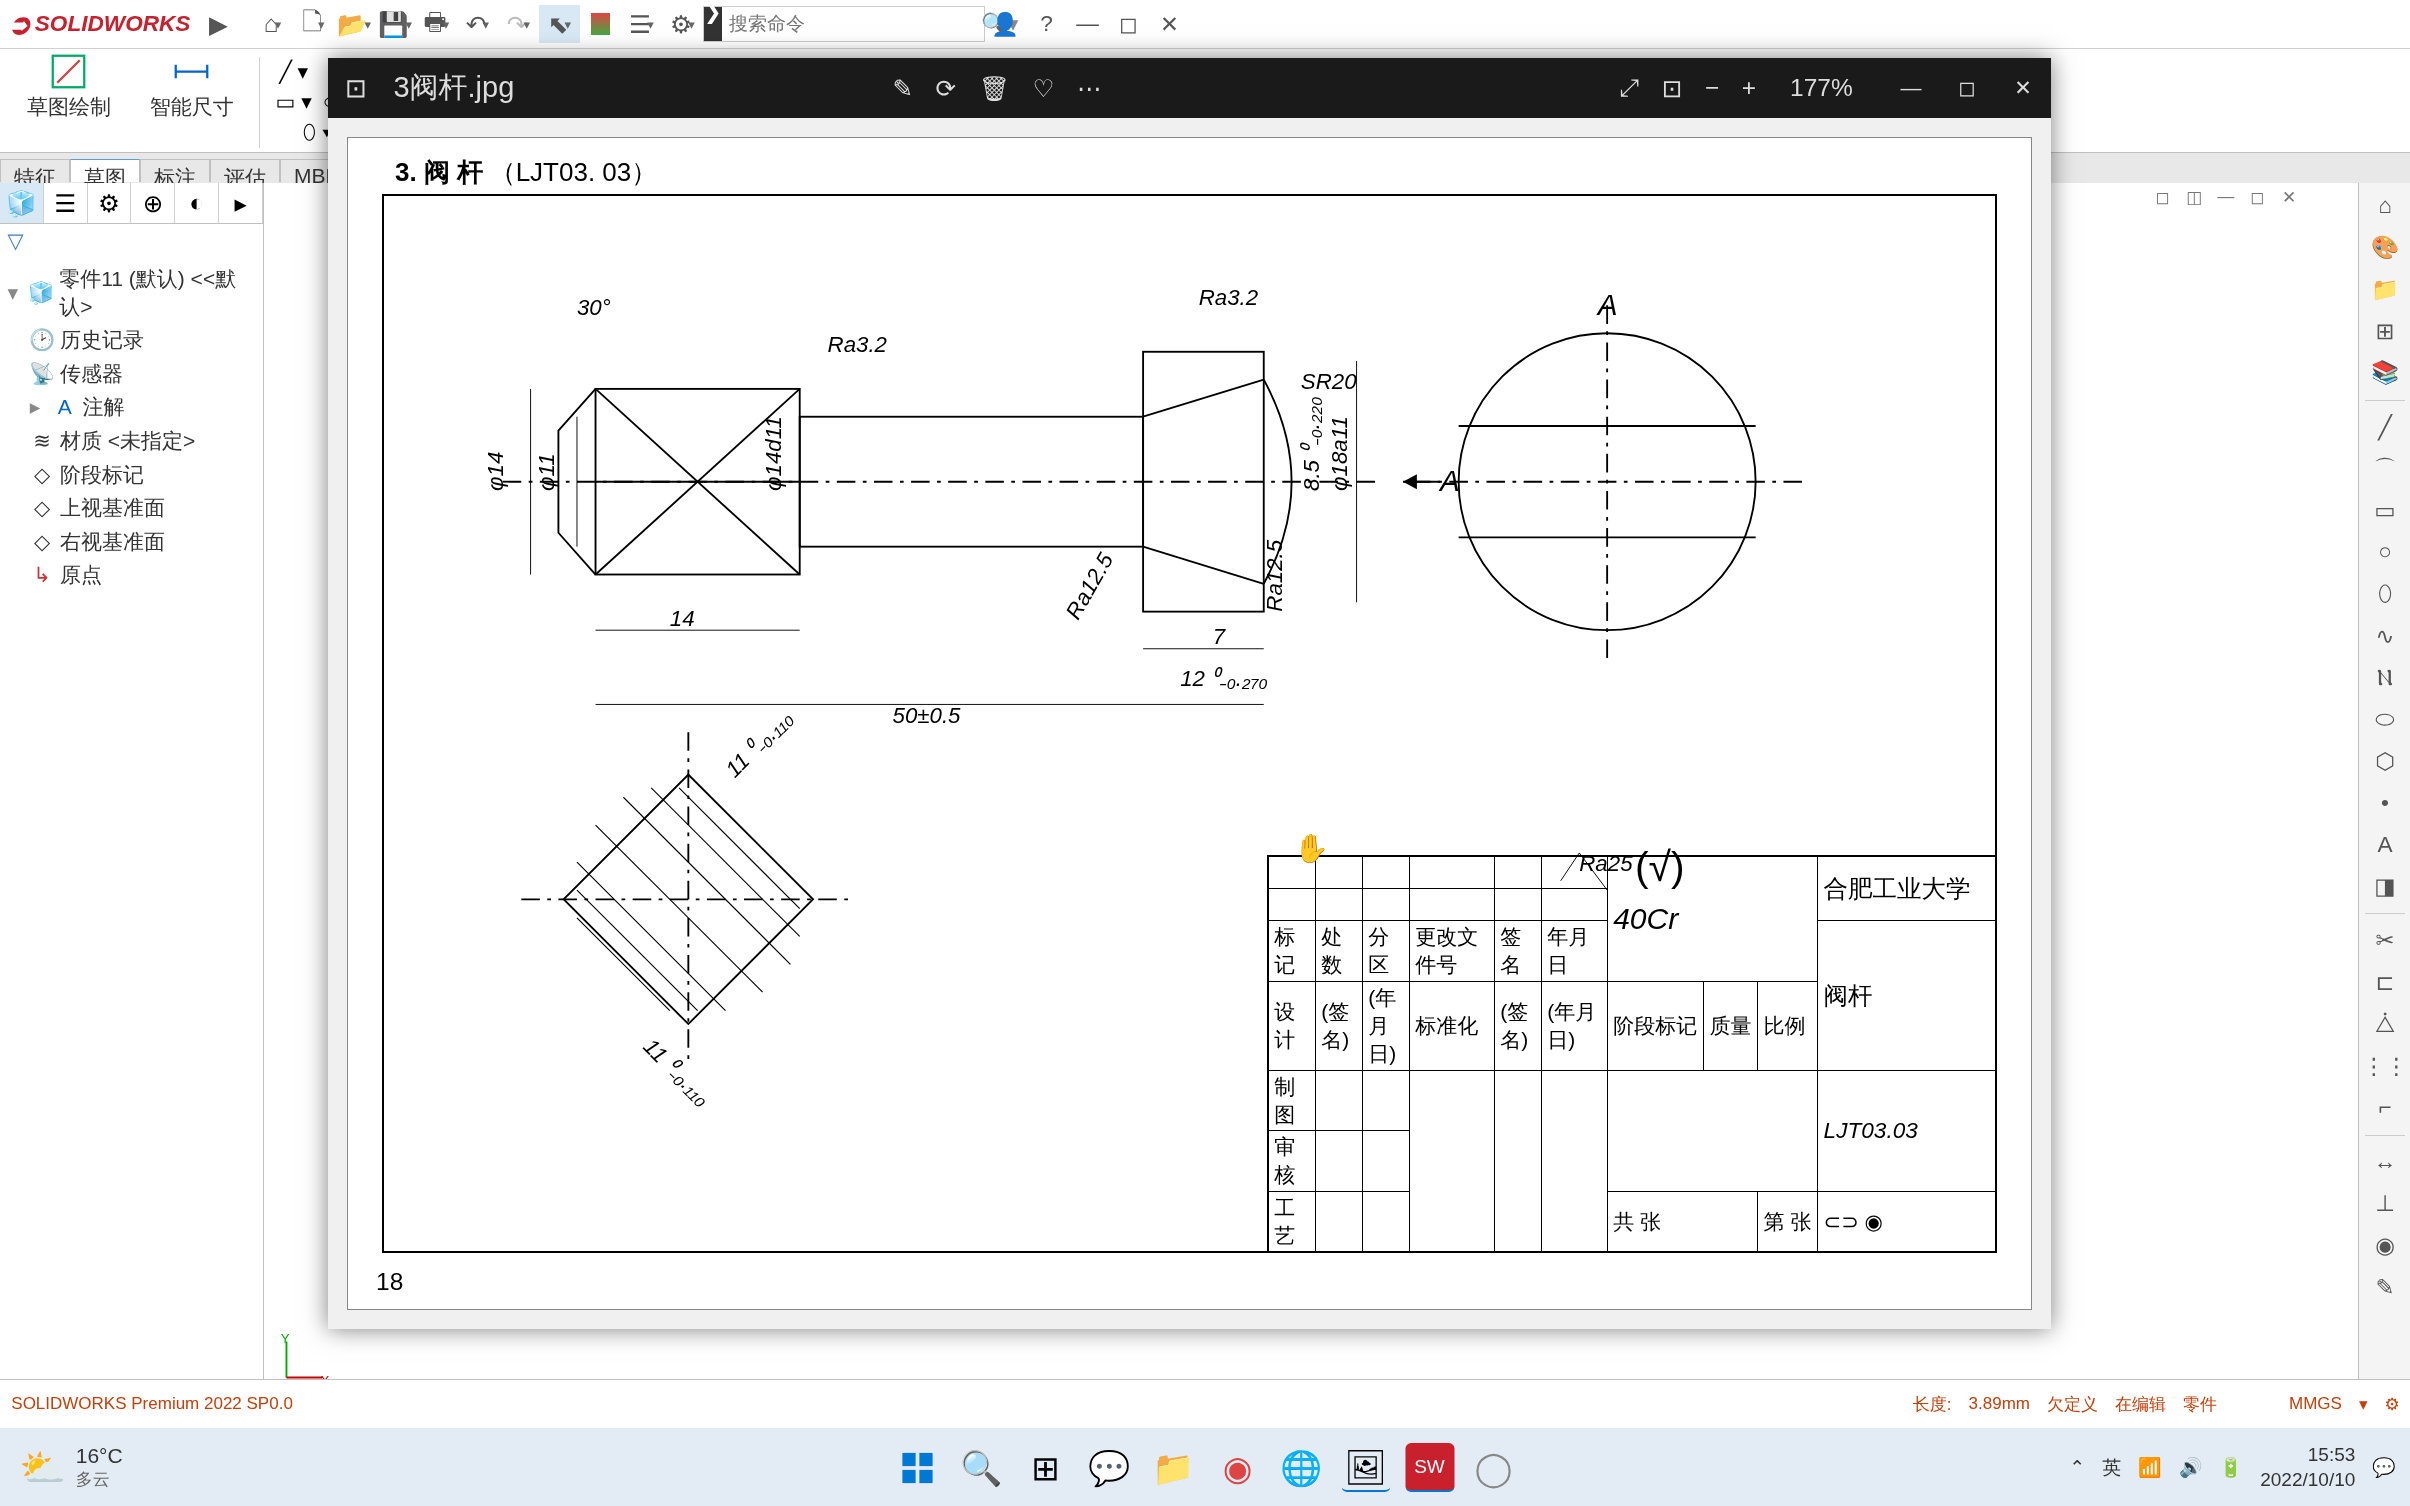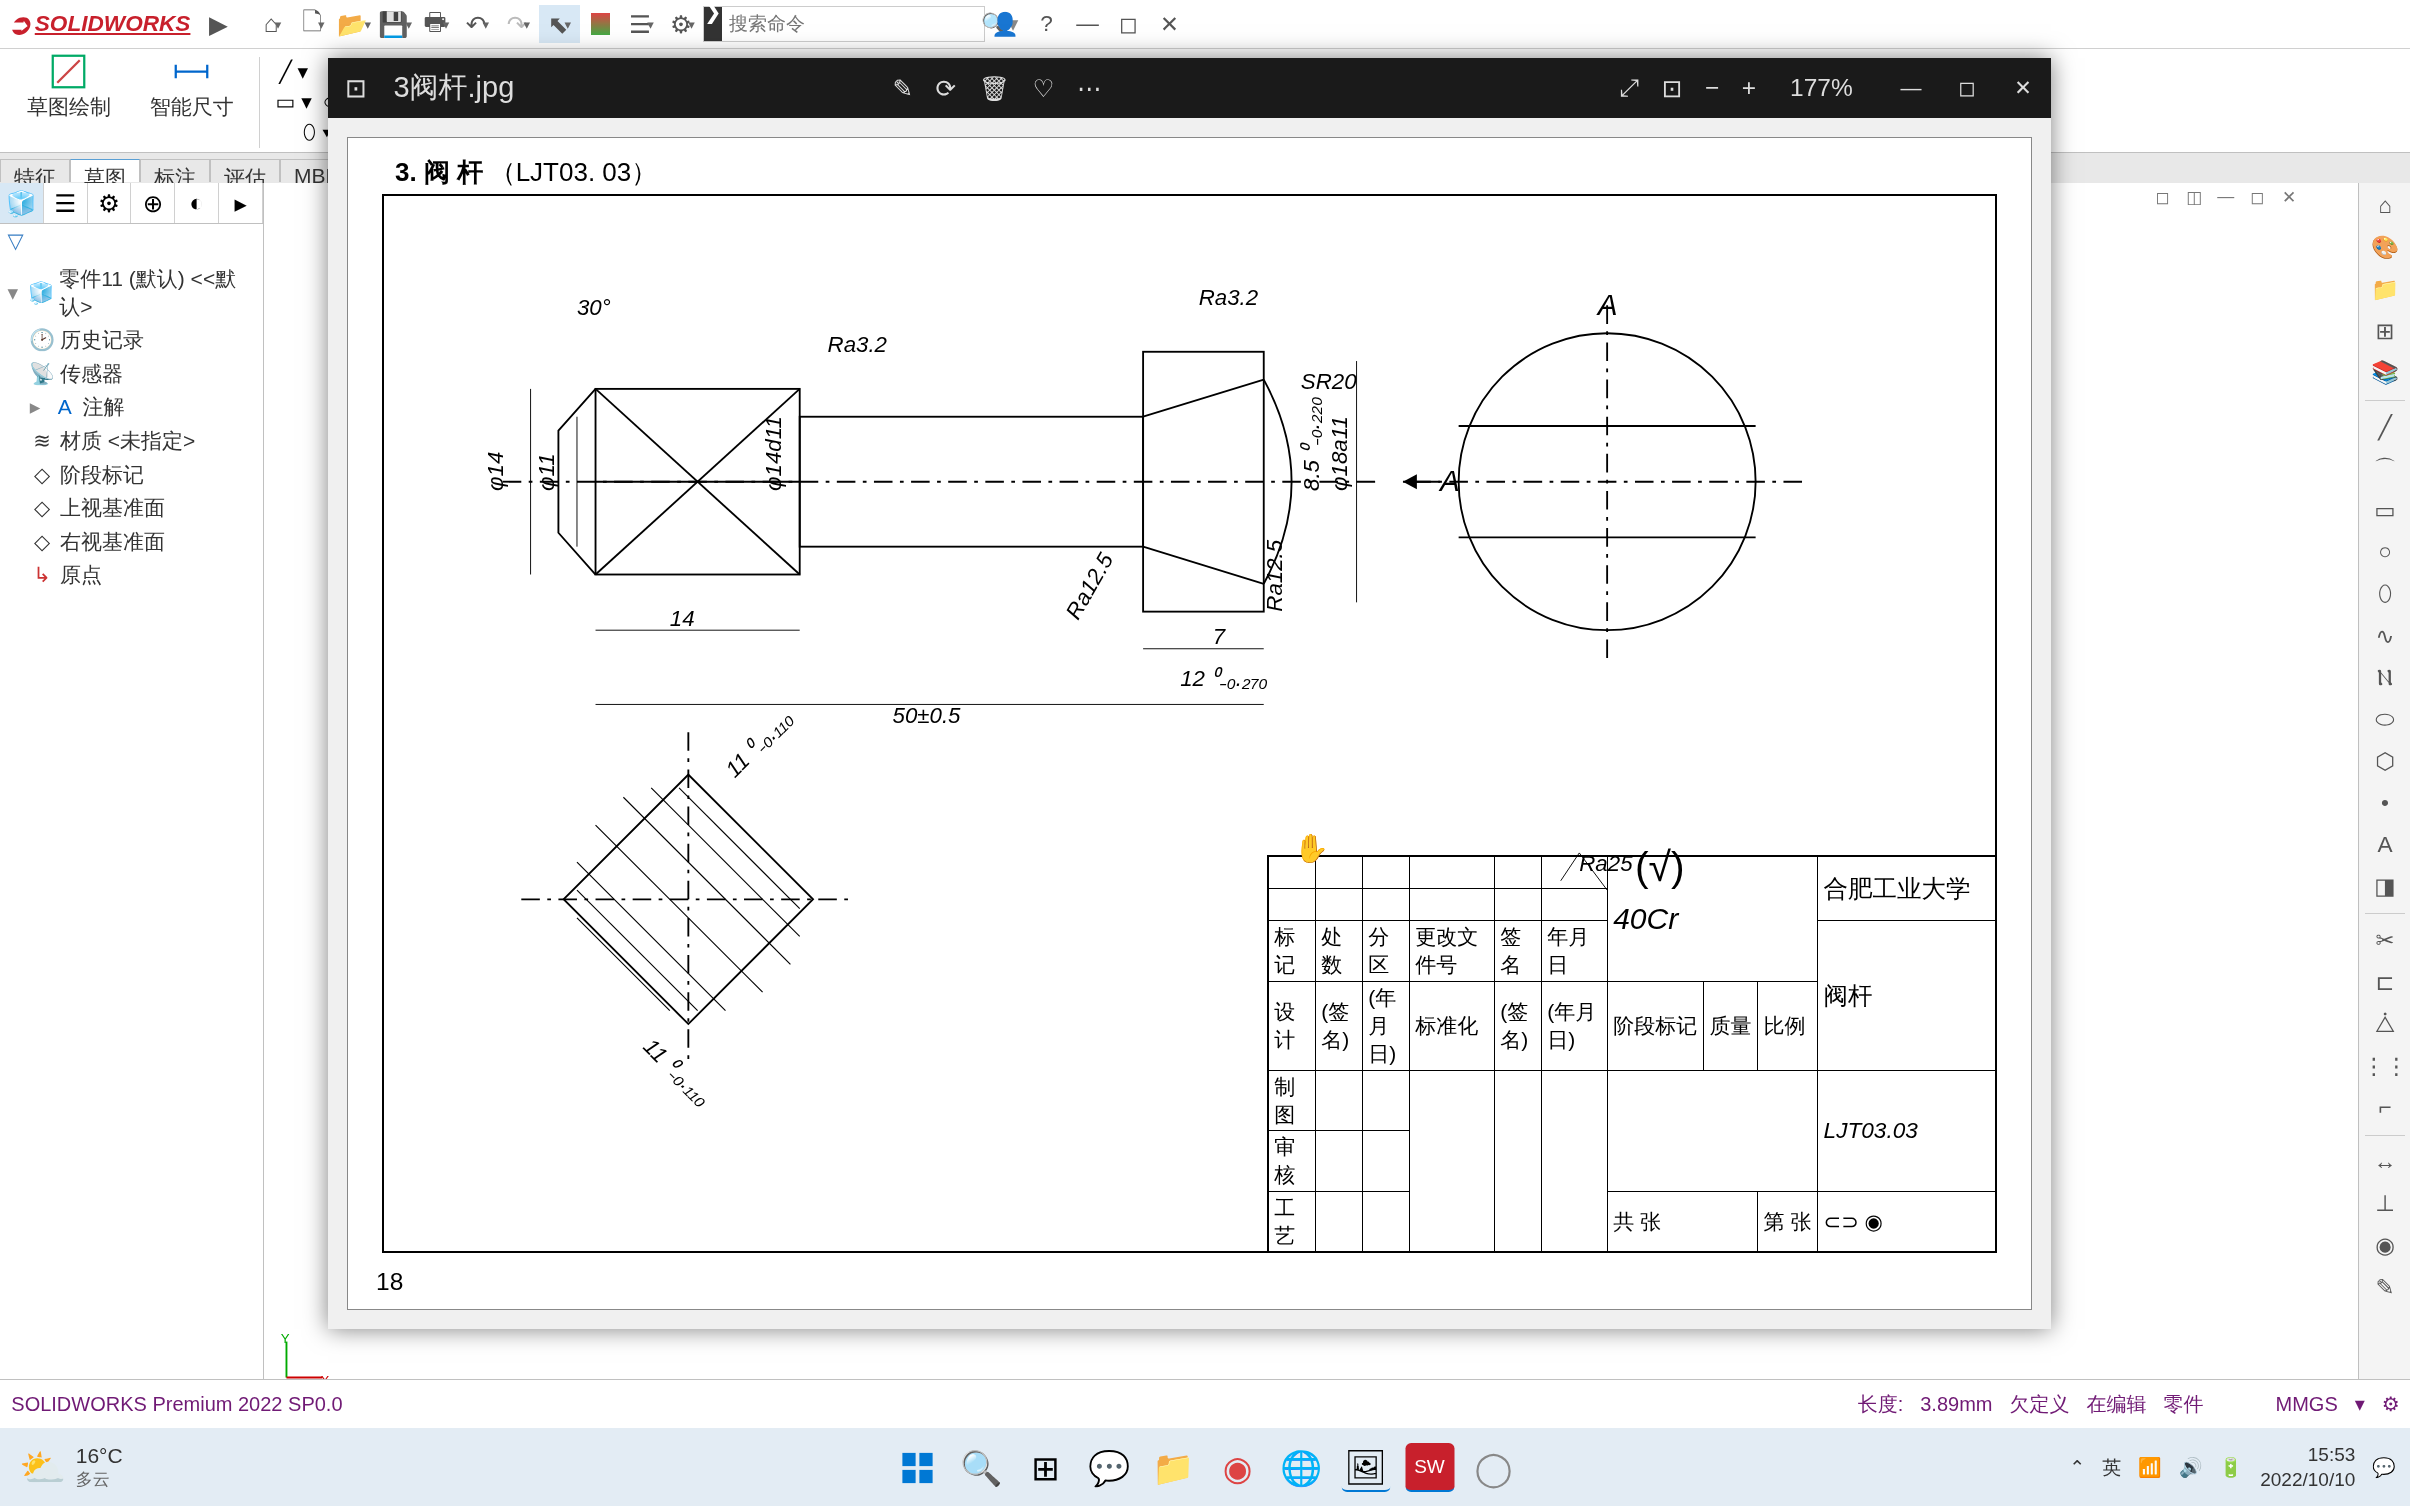--- a/index.html
+++ b/index.html
@@ -1,21 +1,21 @@
 <!DOCTYPE html>
 <html style="font-size:15px"><head>
 <meta charset="utf-8">
 <style>
 * { margin:0; padding:0; box-sizing:border-box; font-family:"Microsoft YaHei",Arial,sans-serif; user-select:none; }
 body { width:2411px; height:1507px; background:#e8e8e8; overflow:hidden; position:relative; font-size:21px; }
 
 
 .titlebar { height:49px; background:#ffffff; display:flex; align-items:center; padding:0 7.5px; border-bottom:0.9px solid #d0d0d0; }
 .logo { color:#c8202c; font-weight:bold; font-style:italic; font-size:22.6px; margin-right:7.5px; display:flex; align-items:center; }
-.logo .ds { font-family:Arial;text-decoration:underline; }
+.logo .ds { font-family:Arial; }
 .tb-icon { width:41px; height:38px; display:flex; align-items:center; justify-content:center; cursor:pointer; color:#555; font-size:24.5px; }
 .tb-dd { display:flex; align-items:center; }
 .tb-dd::after { content:'▾'; font-size:13px; color:#666; margin-left:-3.8px; }
 .title-center { flex:1; text-align:center; font-size:22.6px; color:#333; }
 .searchbox { display:flex; align-items:center; background:#fff; border:0.9px solid #ccc; height:36px; width:282px; }
 .searchbox .sicon { width:34px; display:flex; align-items:center; justify-content:center; background:#333; color:#fff; height:100%; }
 .searchbox input { border:none; outline:none; flex:1; padding:0 7.5px; font-size:19px; color:#888; }
 .searchbox .mag { width:34px; display:flex; align-items:center; justify-content:center; color:#888; }
 .winbtn { width:41px; height:38px; display:flex; align-items:center; justify-content:center; cursor:pointer; color:#555; font-size:22.6px; }
 
@@ -55,21 +55,21 @@
 .vp-nav { display:flex; gap:3.8px; padding:0 5.6px; }
 .vp-nav span { width:21px; height:21px; background:#c0c0c0; display:flex; align-items:center; justify-content:center; font-size:13px; cursor:pointer; }
 .vp-label { position:absolute; left:271px; bottom:38px; font-size:19px; color:#333; }
 
 .righttoolbar { width:53px; background:#f4f4f4; border-left:0.9px solid #c0c0c0; display:flex; flex-direction:column; padding:3.8px 0; gap:3.8px; }
 .rtbtn { height:38px; display:flex; align-items:center; justify-content:center; cursor:pointer; font-size:22.6px; color:#555; }
 .vp-topicons { position:absolute; right:56px; top:0; height:28px; display:flex; gap:5.6px; }
 .vp-topicons span { width:26px; display:flex; align-items:center; justify-content:center; color:#777; cursor:pointer; font-size:17px; }
 
 
-.statusbar { position:absolute; left:0; right:0; bottom:0; height:49px; background:#fff; border-top:0.9px solid #c0c0c0; display:flex; align-items:center; padding:0 11.3px; font-size:20px; color:#701a75; }
+.statusbar { position:absolute; left:0; right:0; bottom:0; height:49px; background:#fff; border-top:0.9px solid #c0c0c0; display:flex; align-items:center; padding:0 11.3px; font-size:17px; color:#c2410c; }
 .statusbar .sleft { flex:1; }
 .statusbar .sright { display:flex; gap:17px; align-items:center; }
 
 
 .imgviewer { position:absolute; left:328px; top:58px; width:1723px; height:1271px; background:#0c0c0c; box-shadow:0 0 22.6px rgba(0,0,0,0.5); z-index:500; display:flex; flex-direction:column; }
 .iv-title { height:60px; background:#1a1a1a; display:flex; align-items:center; color:#ddd; }
 .iv-title .iv-icon { width:56px; display:flex; justify-content:center; font-size:26px; }
 .iv-title .iv-name { flex:1; font-size:29px; padding-left:9.4px; }
 .iv-tools { display:flex; gap:22.6px; padding:0 19px; align-items:center; }
 .iv-tools span { font-size:24.5px; cursor:pointer; color:#ddd; }

